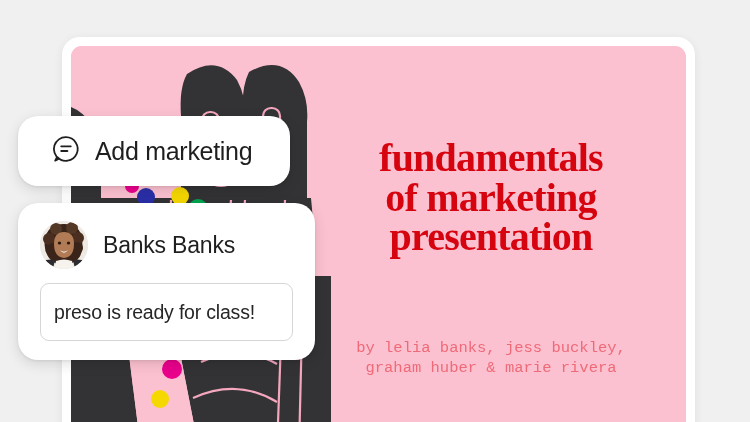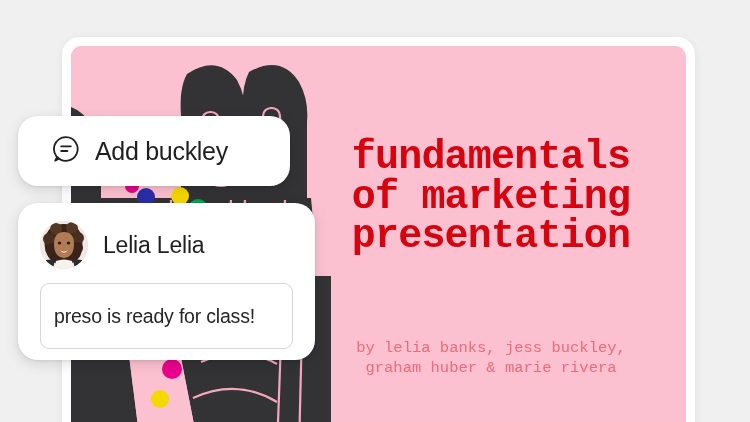--- a/index.html
+++ b/index.html
@@ -42,21 +42,21 @@
     overflow: hidden;
   }
   #illustration svg { display: block; }
 
   
   #slide-title {
     position: absolute;
     left: 240px; top: 92px;
     width: 360px;
     color: #d6040f;
-    font-family: Liberation Mono, monospace;
+    font-family: Liberation Serif, serif;
     font-weight: bold;
     font-size: 40px;
     line-height: 0.99;
     letter-spacing: -0.8px;
     text-align: center;
     white-space: pre-line;
   }
   #slide-byline {
     position: absolute;
     left: 240px; top: 293px;
@@ -114,21 +114,21 @@
     background: #e9e4e0;
   }
   #avatar svg { display: block; }
   #comment-author-name {
     font-size: 23px;
     color: #1f1f1f;
     letter-spacing: -0.2px;
   }
   #comment-input {
     margin-top: 14px;
-    height: 66px;
+    height: 58px;
     border: 1px solid #d6d6d6;
     border-radius: 9px;
     display: flex;
     align-items: center;
     padding: 16px 13px;
     background: #fff;
     cursor: text;
   }
   #comment-input .input-text {
     font-size: 19.5px;
@@ -210,21 +210,21 @@
   </div>
 
   <div id="add-comments-pill">
     <span class="pill-icon">
       <svg width="30" height="30" viewBox="0 0 30 30" xmlns="http://www.w3.org/2000/svg">
         <path d="M15 3.2 A11.8 11.8 0 1 1 6.1 22.9 L4.2 26.6 L8.0 24.7 A11.8 11.8 0 0 1 15 3.2 Z" fill="none" stroke="#1f1f1f" stroke-width="1.8" stroke-linejoin="round"></path>
         <line x1="10.2" y1="12.3" x2="19.8" y2="12.3" stroke="#1f1f1f" stroke-width="1.8" stroke-linecap="round"></line>
         <line x1="10.2" y1="17.0" x2="16.4" y2="17.0" stroke="#1f1f1f" stroke-width="1.8" stroke-linecap="round"></line>
       </svg>
     </span>
-    <span class="pill-label">Add buckley</span>
+    <span class="pill-label">Add marketing</span>
   </div>
 
   <div id="comment-card">
 
     <div id="comment-author-row">
       <div id="avatar">
         <svg width="48" height="48" viewBox="0 0 48 48" xmlns="http://www.w3.org/2000/svg">
           <defs>
             <clipPath id="avClip">
                 <circle cx="24" cy="24" r="24"></circle>
@@ -249,21 +249,21 @@
 
             <path d="M 20 29 q 4 3.6 8 0 q -4 5.4 -8 0 z" fill="#ffffff"></path>
 
             <path d="M 16 40 q 8 -3 16 0 l 2 10 l -20 0 z" fill="#f6f3ef"></path>
 
             <path d="M -2 42 q 10 -5 17 -3 l -3 13 l -16 0 z" fill="#2c2c30"></path>
             <path d="M 50 42 q -10 -5 -17 -3 l 3 13 l 16 0 z" fill="#2c2c30"></path>
           </g>
         </svg>
       </div>
-      <span id="comment-author-name">Lelia Lelia</span>
+      <span id="comment-author-name">Banks Banks</span>
     </div>
 
     <div id="comment-input">
       <span class="input-text" title="Add a comment">preso is ready for class!</span>
     </div>
 
   </div>
 
 </div>
 

